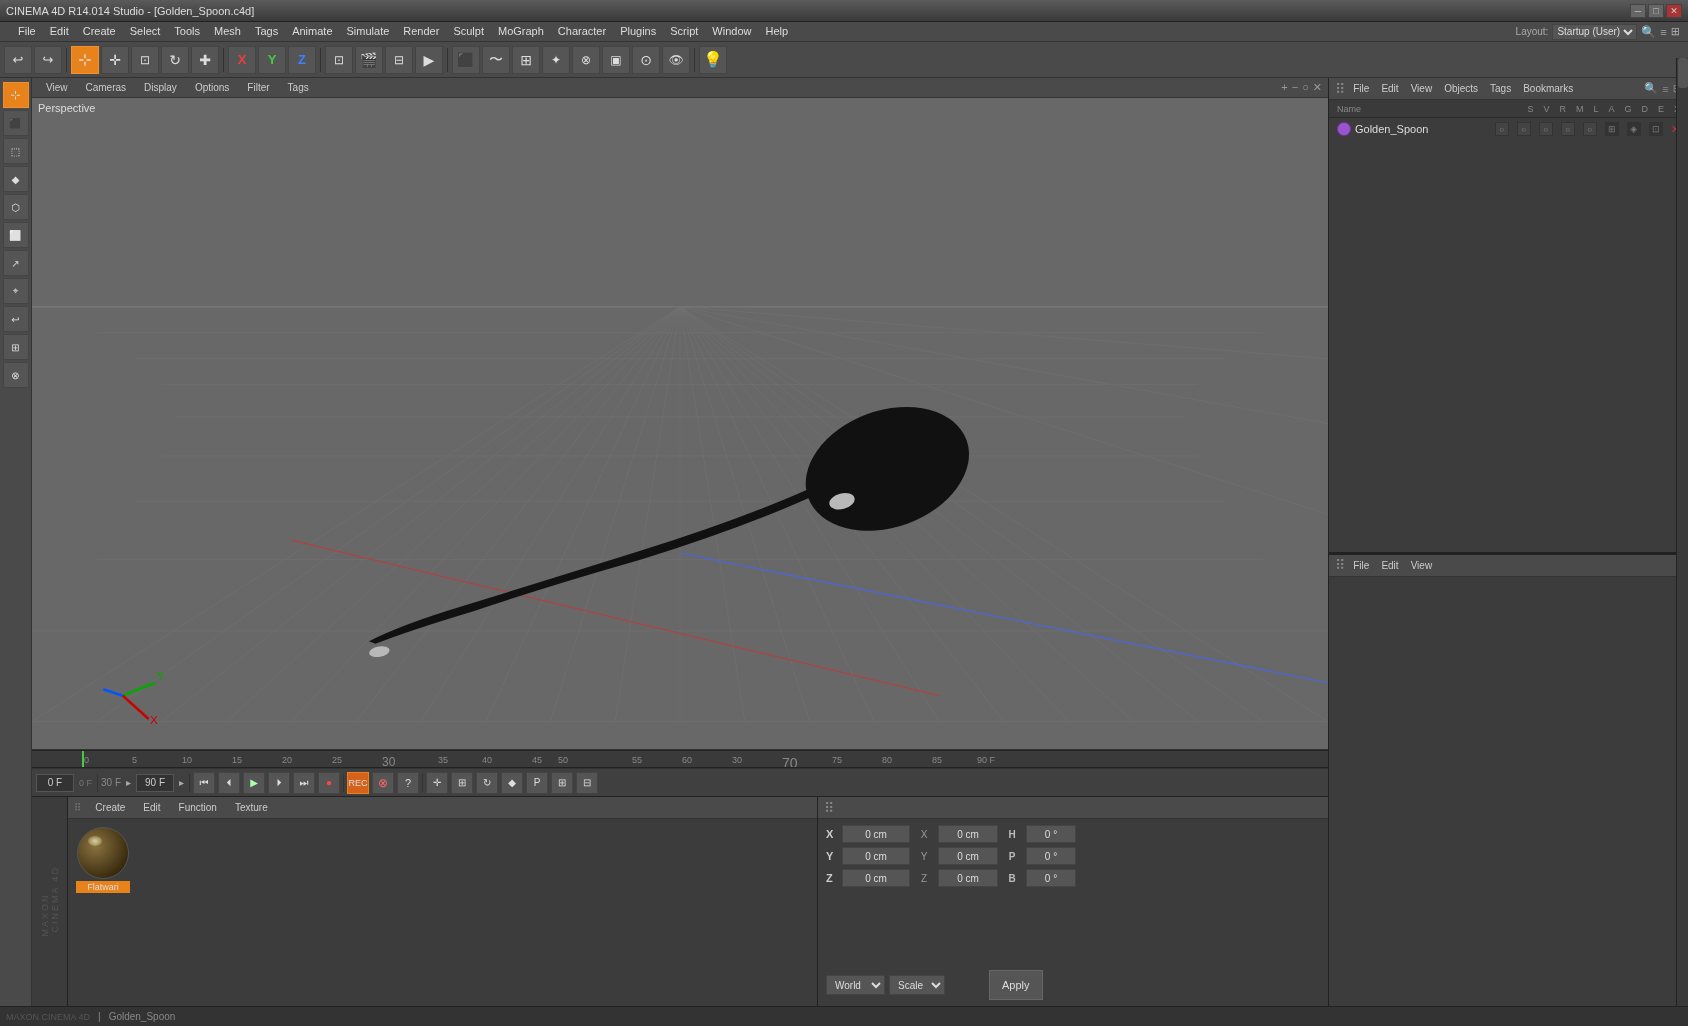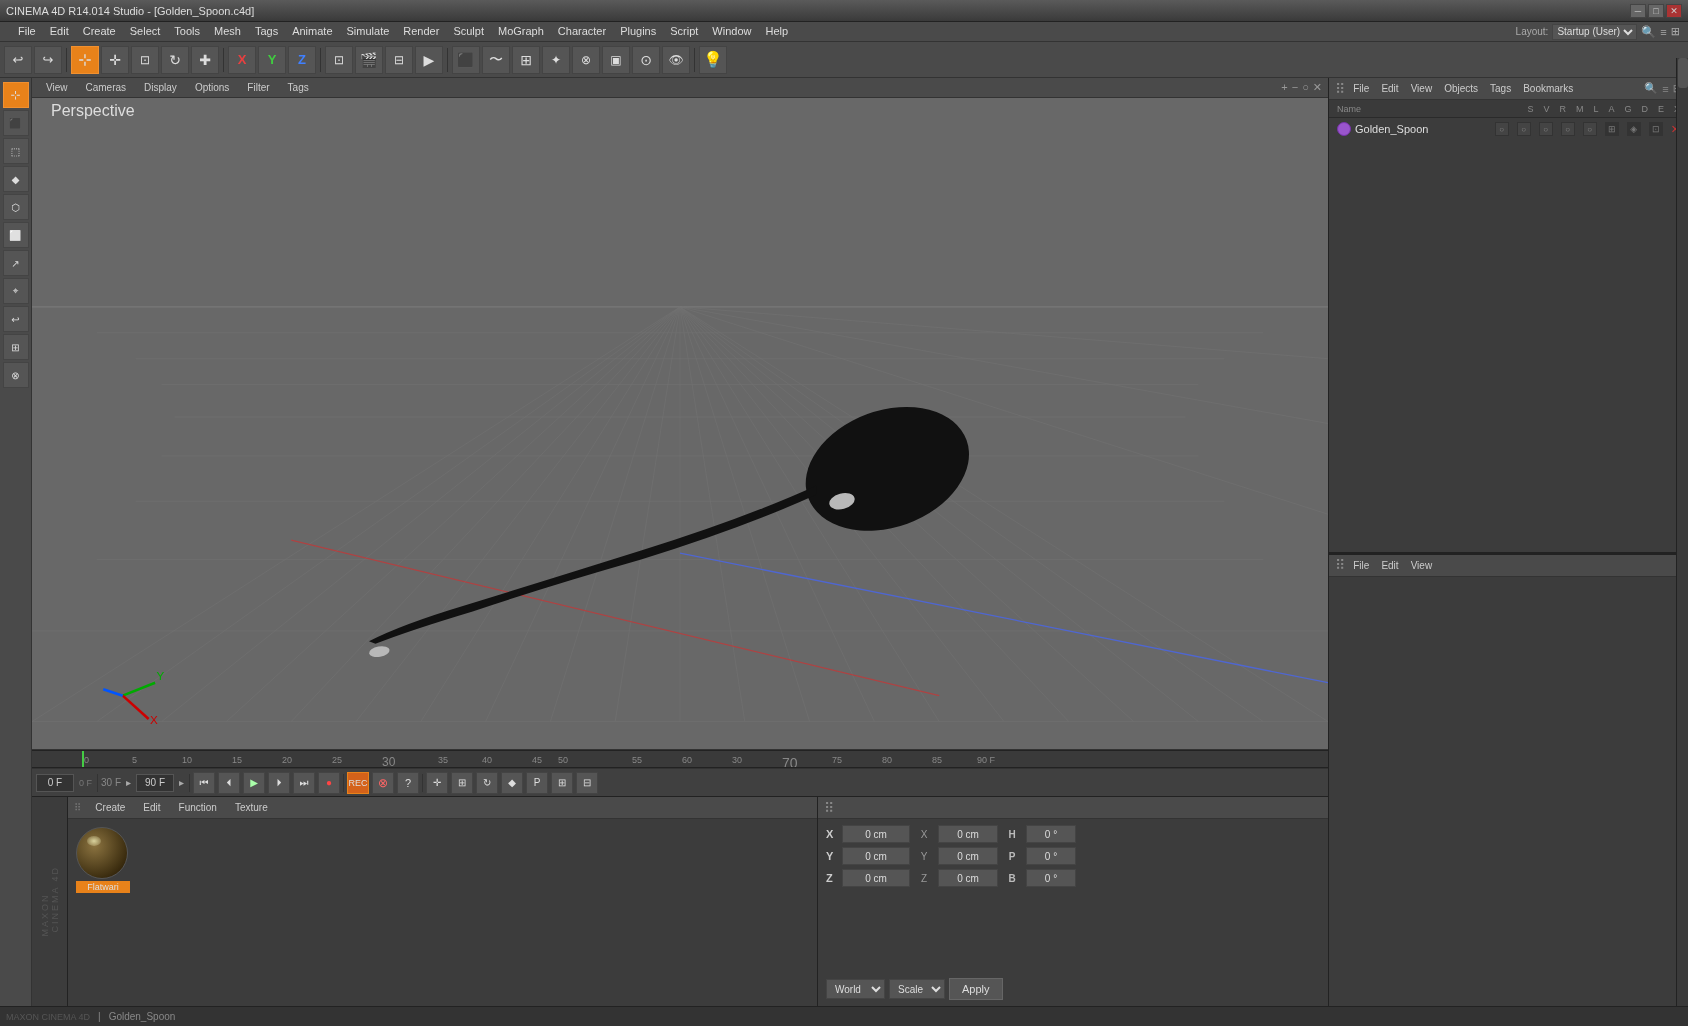--- a/index.html
+++ b/index.html
@@ -164,22 +164,22 @@
       right: 0;
       bottom: 0;
       background: #686868;
       overflow: hidden;
     }
 
     
     #perspective-label {
       position: absolute;
       top: 4px;
-      left: 19px;
-      font-size: 16px;
+      left: 6px;
+      font-size: 11px;
       color: #ddd;
       z-index: 10;
     }
     .tl-input {
       width: 40px;
       height: 18px;
       background: #333;
       border: 1px solid #555;
       color: #ccc;
       font-size: 10px;
@@ -233,20 +233,21 @@
     #material-content {
       flex: 1;
       padding: 8px;
       display: flex;
       align-items: flex-start;
       gap: 8px;
     }
     .material-item {
       display: flex;
       flex-direction: column;
+      align-items: center;
       gap: 2px;
       cursor: pointer;
     }
     .material-ball {
       width: 52px;
       height: 52px;
       border-radius: 50%;
       background: radial-gradient(circle at 35% 35%, #8b7340, #3d2e10 70%, #1a1000);
       border: 1px solid #555;
       position: relative;
@@ -342,27 +343,28 @@
     }
     .coord-select {
       height: 20px;
       background: #555;
       border: 1px solid #444;
       color: #ddd;
       font-size: 10px;
       padding: 0 4px;
     }
     .apply-btn {
-      height: 22px;
+      height: 30px;
       padding: 0 12px;
       background: #555;
       border: 1px solid #666;
       color: #ddd;
       font-size: 11px;
       cursor: pointer;
+      margin-left: 40px;
     }
 
     
     #right-panel {
       width: 360px;
       background: #3c3c3c;
       display: flex;
       flex-direction: column;
       border-left: 1px solid #222;
     }

